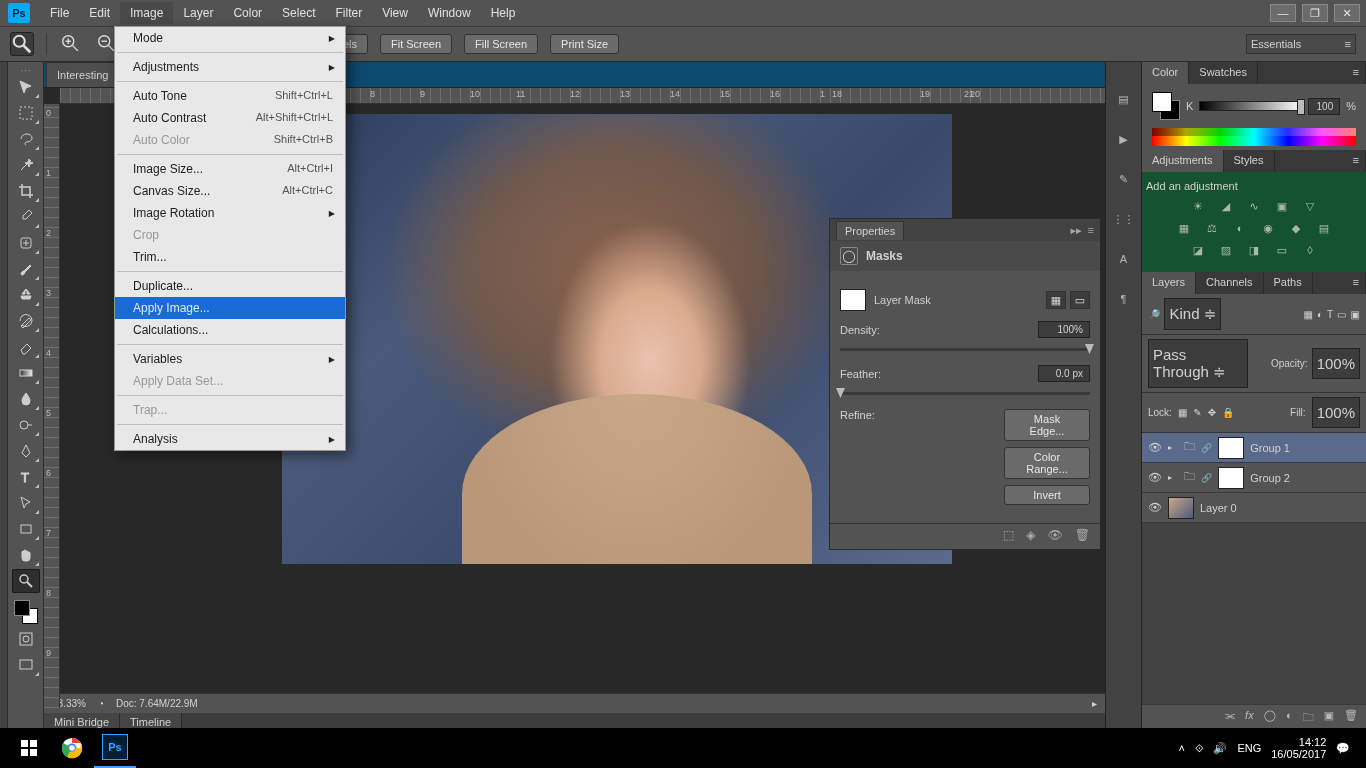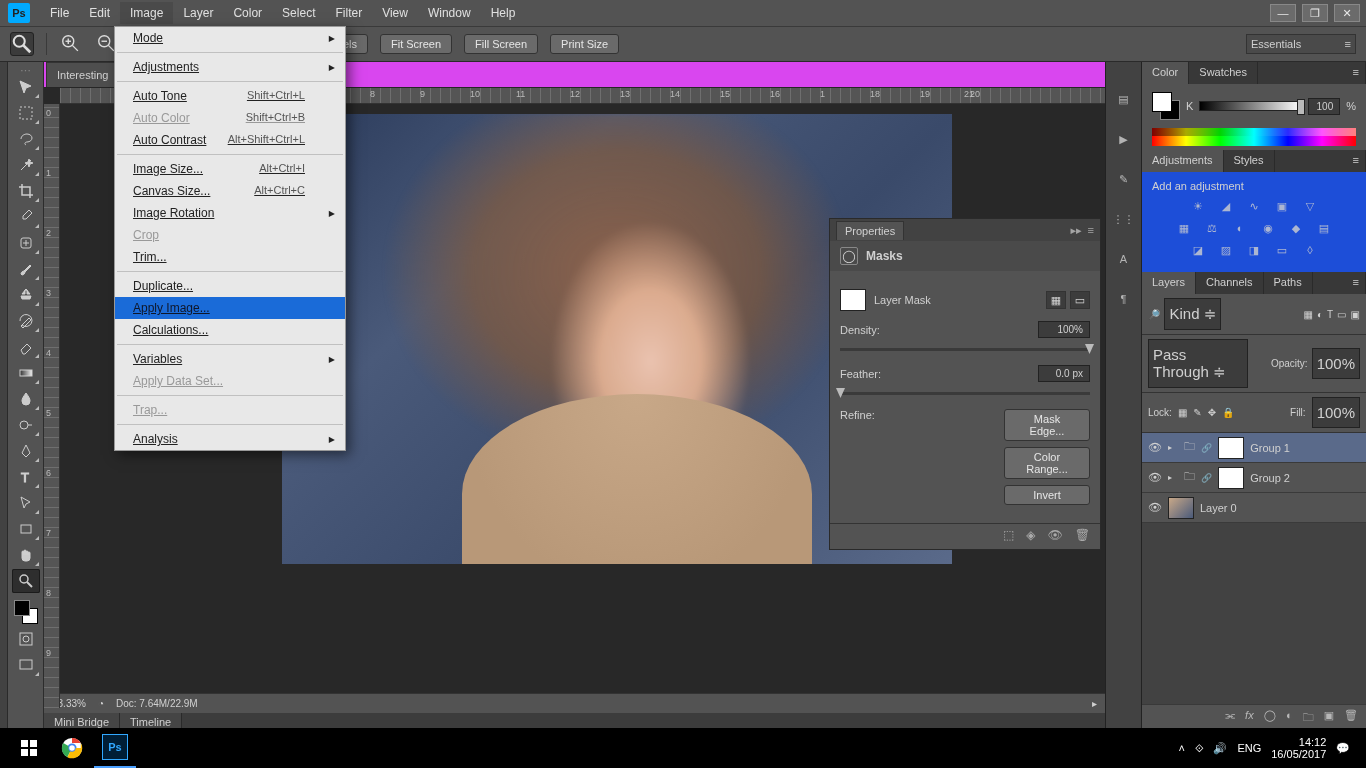--- a/index.html
+++ b/index.html
@@ -23,39 +23,39 @@
 .tool-col { width: 36px; background: #535353; border-right:1px solid #2c2c2c; display:flex; flex-direction:column; align-items:center; padding-top:4px; gap:0;}
 .tool-col .tbar-handle{width:30px;height:8px;display:flex;align-items:center;justify-content:center;opacity:.4;}
 .tool { width:28px; height:24px; display:flex;align-items:center;justify-content:center; margin:1px 0; border-radius:2px; position:relative;}
 .tool.selected{background:#2e2e2e; box-shadow:inset 0 0 0 1px #1b1b1b;}
 .tool svg{width:16px;height:16px;fill:#d0d0d0;stroke:#d0d0d0;}
 .tool .tri{position:absolute;right:1px;bottom:1px;width:0;height:0;border-left:4px solid transparent;border-bottom:4px solid #bbb;}
 .fgbg{width:28px;height:28px;position:relative;margin-top:4px;}
 .fgbg .bg{position:absolute;right:2px;bottom:2px;width:16px;height:16px;background:#fff;border:1px solid #000;}
 .fgbg .fg{position:absolute;left:2px;top:2px;width:16px;height:16px;background:#000;border:1px solid #888;}
 .canvas-area { flex:1; background:#282828; display:flex; flex-direction:column; min-width:0; position:relative;}
-.doc-tabs{height:26px; background:#d946ef; display:flex; align-items:stretch; padding-left:2px; border-bottom:1px solid #262626;}
+.doc-tabs{height:26px; background:#0c4a6e; display:flex; align-items:stretch; padding-left:2px; border-bottom:1px solid #262626;}
 .doc-tab{background:#4e4e4e;border:1px solid #333;border-bottom:none;padding:4px 10px;font-size:11px;display:flex;align-items:center;gap:8px;}
 .doc-tab .close{opacity:.7;}
 .ruler-h{height:16px;background:#555;border-bottom:1px solid #333;position:relative;overflow:hidden;margin-left:16px;}
 .ruler-v{width:16px;background:#555;border-right:1px solid #333;position:absolute;left:0;top:42px;bottom:20px;}
 .ruler-h::before{content:"";display:block;height:100%;background:repeating-linear-gradient(90deg,#888 0,#888 1px,transparent 1px,transparent 10px);position:absolute;inset:0;opacity:.5;}
 .ruler-v::before{content:"";display:block;width:100%;background:repeating-linear-gradient(0deg,#888 0,#888 1px,transparent 1px,transparent 10px);position:absolute;inset:0;opacity:.5;}
 .ruler-h span{position:absolute;top:1px;font-size:9px;color:#bbb;}
 .canvas-inner{flex:1;position:relative;overflow:hidden;}
 .photo{position:absolute;left:238px;top:10px;width:670px;height:450px;overflow:hidden;background:linear-gradient(135deg,#2a3a5a 0%,#4a5a7a 30%,#3a4a6a 60%,#5a6a8a 100%);}
 .photo::before{content:"";position:absolute;inset:0;background:radial-gradient(ellipse 200px 280px at 55% 55%,rgba(240,200,180,.95) 0%,rgba(230,180,150,.9) 25%,transparent 50%),radial-gradient(ellipse 360px 300px at 50% 35%,rgba(150,100,70,.85) 0%,rgba(130,90,60,.7) 40%,transparent 65%);filter:blur(2px);}
 .photo::after{content:"";position:absolute;left:180px;top:280px;width:350px;height:200px;background:radial-gradient(ellipse at top,#c8a888 0%,#b89878 70%);border-radius:50% 50% 0 0;}
 .statusbar{height:20px;background:#535353;border-top:1px solid #333;display:flex;align-items:center;padding:0 8px;font-size:10px;gap:12px;}
 .bottom-tabs{height:15px;background:#3c3c3c;display:flex;align-items:stretch;font-size:11px;}
 .bottom-tabs span{padding:3px 10px;border-right:1px solid #2a2a2a;background:#454545;}
 
 .dropdown{position:absolute;left:114px;top:26px;width:232px;background:#e8e8e8;border:1px solid #999;box-shadow:4px 4px 12px rgba(0,0,0,.5);color:#222;z-index:100;}
-.dd-item{padding:4px 40px 4px 18px;font-size:12px;display:flex;justify-content:space-between;position:relative;text-decoration:underline;}
-.dd-item.hl{background:#1a6bd8;color:#0f172a;}
+.dd-item{padding:4px 12px 4px 18px;font-size:12px;display:flex;justify-content:space-between;position:relative;}
+.dd-item.hl{background:#1a6bd8;color:#e5e5e5;}
 .dd-item.disabled{color:#999;}
 .dd-item .sub{position:absolute;right:10px;top:50%;transform:translateY(-50%);font-size:8px;}
 .dd-sep{height:1px;background:#c0c0c0;margin:3px 2px;}
 .dd-item .shortcut{color:#555;font-size:11px;}
 
 .props{position:absolute;right:4px;top:114px;width:272px;background:#535353;border:1px solid #2a2a2a;z-index:50;}
 .props-head{background:#424242;height:22px;display:flex;align-items:center;justify-content:space-between;padding:0 6px;font-size:11px;}
 .props-head .tab{background:#535353;padding:3px 8px;border:1px solid #333;border-bottom:none;}
 .props-body{padding:8px 10px;}
 .p-row{display:flex;align-items:center;justify-content:space-between;margin:10px 0;font-size:11px;}
@@ -77,21 +77,21 @@
 .color-panel{padding:8px 10px 4px;background:#535353;}
 .cs-fg{width:20px;height:20px;background:#fff;border:1px solid #000;}
 .cs-wrap{position:relative;width:28px;height:28px;}
 .cs-wrap .a{position:absolute;left:0;top:0;}
 .cs-wrap .b{position:absolute;right:0;bottom:0;}
 .k-row{display:flex;align-items:center;gap:6px;}
 .grad-bar{flex:1;height:10px;background:linear-gradient(90deg,#000,#fff);border:1px solid #222;position:relative;}
 .grad-bar .gk{position:absolute;right:-4px;top:-3px;width:8px;height:16px;background:#bbb;border:1px solid #222;}
 .spectrum{height:18px;background:linear-gradient(90deg,#f00,#ff0,#0f0,#0ff,#00f,#f0f,#f00);margin:8px 0 0;}
 .spectrum::after{content:"";display:block;height:8px;background:linear-gradient(90deg,#000,transparent,#fff);opacity:.5;}
-.adjust-panel{padding:8px 10px;background:#1d4ed8;height:100px;}
+.adjust-panel{padding:8px 4px;background:#14532d;height:100px;}
 .adj-row{display:flex;justify-content:center;gap:8px;margin:6px 0;}
 .adj-row span{width:20px;height:16px;display:flex;align-items:center;justify-content:center;opacity:.8;}
 .layers-panel{flex:1;background:#535353;display:flex;flex-direction:column;}
 .lay-opts{padding:4px 6px;display:flex;align-items:center;gap:4px;font-size:10px;border-bottom:1px solid #333;}
 .lay-opts2{padding:4px 6px;display:flex;align-items:center;gap:6px;font-size:10px;border-bottom:1px solid #333;}
 .lay-sel{background:#3c3c3c;border:1px solid #222;padding:6px 4px;font-size:15px;flex:0 0 auto;}
 .layer-list{flex:1;overflow:hidden;background:#424242;}
 .layer-row{height:30px;background:#535353;border-bottom:1px solid #3a3a3a;display:flex;align-items:center;gap:6px;padding:0 6px;font-size:11px;}
 .layer-row.sel{background:#5a6a8a;}
 .eye{width:14px;text-align:center;}
@@ -141,27 +141,27 @@
       <div class="dd-sep"></div>
       <div class="dd-item">
         <span>Adjustments</span>
         <span class="sub">▶</span>
       </div>
       <div class="dd-sep"></div>
       <div class="dd-item">
         <span>Auto Tone</span>
         <span class="shortcut">Shift+Ctrl+L</span>
       </div>
+      <div class="dd-item">
+        <span>Auto Contrast</span>
+        <span class="shortcut">Alt+Shift+Ctrl+L</span>
+      </div>
       <div class="dd-item disabled">
         <span>Auto Color</span>
         <span class="shortcut">Shift+Ctrl+B</span>
-      </div>
-      <div class="dd-item">
-        <span>Auto Contrast</span>
-        <span class="shortcut">Alt+Shift+Ctrl+L</span>
       </div>
       <div class="dd-sep"></div>
       <div class="dd-item">
         <span>Image Size...</span>
         <span class="shortcut">Alt+Ctrl+I</span>
       </div>
       <div class="dd-item">
         <span>Canvas Size...</span>
         <span class="shortcut">Alt+Ctrl+C</span>
       </div>
@@ -417,21 +417,21 @@
           <span style="left: 310px;">8</span>
           <span style="left: 360px;">9</span>
           <span style="left: 410px;">10</span>
           <span style="left: 456px;">11</span>
           <span style="left: 510px;">12</span>
           <span style="left: 560px;">13</span>
           <span style="left: 610px;">14</span>
           <span style="left: 660px;">15</span>
           <span style="left: 710px;">16</span>
           <span style="left: 760px;">1</span>
-          <span style="left: 810px;">18</span>
+          <span style="left: 772px;">18</span>
           <span style="left: 860px;">19</span>
           <span style="left: 910px;">20</span>
           <span style="left: 904px;">21</span>
         </div>
       <div class="ruler-v" id="ruler-v">
           <span style="position: absolute; left: 2px; top: 4px; font-size: 9px; color: rgb(187, 187, 187);">0</span>
           <span style="position: absolute; left: 2px; top: 64px; font-size: 9px; color: rgb(187, 187, 187);">1</span>
           <span style="position: absolute; left: 2px; top: 124px; font-size: 9px; color: rgb(187, 187, 187);">2</span>
           <span style="position: absolute; left: 2px; top: 184px; font-size: 9px; color: rgb(187, 187, 187);">3</span>
           <span style="position: absolute; left: 2px; top: 244px; font-size: 9px; color: rgb(187, 187, 187);">4</span>

